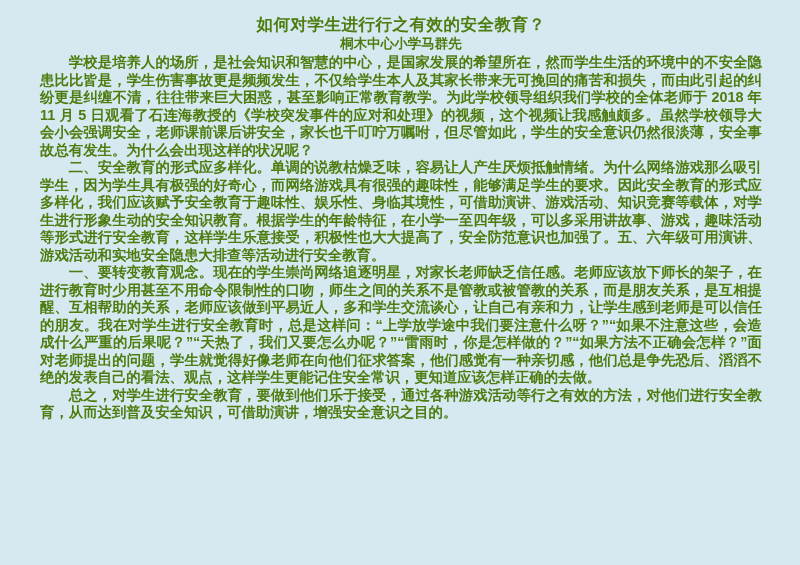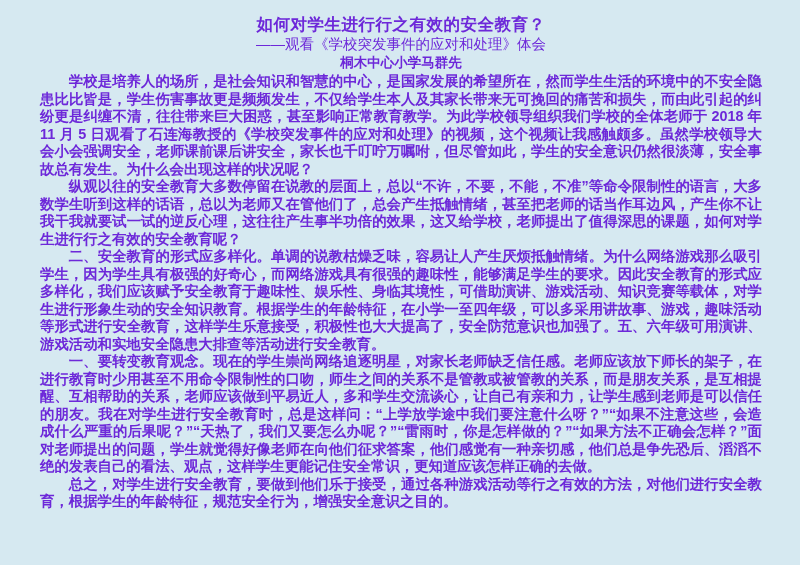--- a/index.html
+++ b/index.html
@@ -11,21 +11,21 @@
     height: 565px;
     background: #d6e9f1;
     overflow: hidden;
     font-family: "Liberation Sans", "DejaVu Sans", sans-serif;
   }
   .doc-page {
     box-sizing: border-box;
     width: 800px;
     height: 565px;
     padding: 13px 38px 10px 40px;
-    color: #6d28d9;
+    color: #4d7c0f;
   }
   .doc-title {
     text-align: center;
     font-weight: bold;
     font-size: 16.5px;
     line-height: 22px;
     margin: 0;
     letter-spacing: 0.5px;
   }
   .doc-subtitle {
@@ -51,22 +51,20 @@
     text-indent: 2em;
     word-break: break-all;
     font-weight: bold;
   }
 </style>
 </head>
 <body>
 
 <div class="doc-page">
   <h1 class="doc-title">如何对学生进行行之有效的安全教育？</h1>
-  <h2 class="doc-subtitle">——观看《学校突发事件的应对和处理》体会</h2>
   <div class="doc-author">桐木中心小学马群先</div>
   <div class="doc-body">
     <p>学校是培养人的场所，是社会知识和智慧的中心，是国家发展的希望所在，然而学生生活的环境中的不安全隐患比比皆是，学生伤害事故更是频频发生，不仅给学生本人及其家长带来无可挽回的痛苦和损失，而由此引起的纠纷更是纠缠不清，往往带来巨大困惑，甚至影响正常教育教学。为此学校领导组织我们学校的全体老师于 2018 年 11 月 5 日观看了石连海教授的《学校突发事件的应对和处理》的视频，这个视频让我感触颇多。虽然学校领导大会小会强调安全，老师课前课后讲安全，家长也千叮咛万嘱咐，但尽管如此，学生的安全意识仍然很淡薄，安全事故总有发生。为什么会出现这样的状况呢？</p>
-    <p>纵观以往的安全教育大多数停留在说教的层面上，总以“不许，不要，不能，不准”等命令限制性的语言，大多数学生听到这样的话语，总以为老师又在管他们了，总会产生抵触情绪，甚至把老师的话当作耳边风，产生你不让我干我就要试一试的逆反心理，这往往产生事半功倍的效果，这又给学校，老师提出了值得深思的课题，如何对学生进行行之有效的安全教育呢？</p>
     <p>二、安全教育的形式应多样化。单调的说教枯燥乏味，容易让人产生厌烦抵触情绪。为什么网络游戏那么吸引学生，因为学生具有极强的好奇心，而网络游戏具有很强的趣味性，能够满足学生的要求。因此安全教育的形式应多样化，我们应该赋予安全教育于趣味性、娱乐性、身临其境性，可借助演讲、游戏活动、知识竞赛等载体，对学生进行形象生动的安全知识教育。根据学生的年龄特征，在小学一至四年级，可以多采用讲故事、游戏，趣味活动等形式进行安全教育，这样学生乐意接受，积极性也大大提高了，安全防范意识也加强了。五、六年级可用演讲、游戏活动和实地安全隐患大排查等活动进行安全教育。</p>
     <p>一、要转变教育观念。现在的学生崇尚网络追逐明星，对家长老师缺乏信任感。老师应该放下师长的架子，在进行教育时少用甚至不用命令限制性的口吻，师生之间的关系不是管教或被管教的关系，而是朋友关系，是互相提醒、互相帮助的关系，老师应该做到平易近人，多和学生交流谈心，让自己有亲和力，让学生感到老师是可以信任的朋友。我在对学生进行安全教育时，总是这样问：“上学放学途中我们要注意什么呀？”“如果不注意这些，会造成什么严重的后果呢？”“天热了，我们又要怎么办呢？”“雷雨时，你是怎样做的？”“如果方法不正确会怎样？”面对老师提出的问题，学生就觉得好像老师在向他们征求答案，他们感觉有一种亲切感，他们总是争先恐后、滔滔不绝的发表自己的看法、观点，这样学生更能记住安全常识，更知道应该怎样正确的去做。</p>
-    <p>总之，对学生进行安全教育，要做到他们乐于接受，通过各种游戏活动等行之有效的方法，对他们进行安全教育，根据学生的年龄特征，规范安全行为，增强安全意识之目的。</p>
+    <p>总之，对学生进行安全教育，要做到他们乐于接受，通过各种游戏活动等行之有效的方法，对他们进行安全教育，从而达到普及安全知识，可借助演讲，增强安全意识之目的。</p>
   </div>
 </div>
 
 </body></html>

